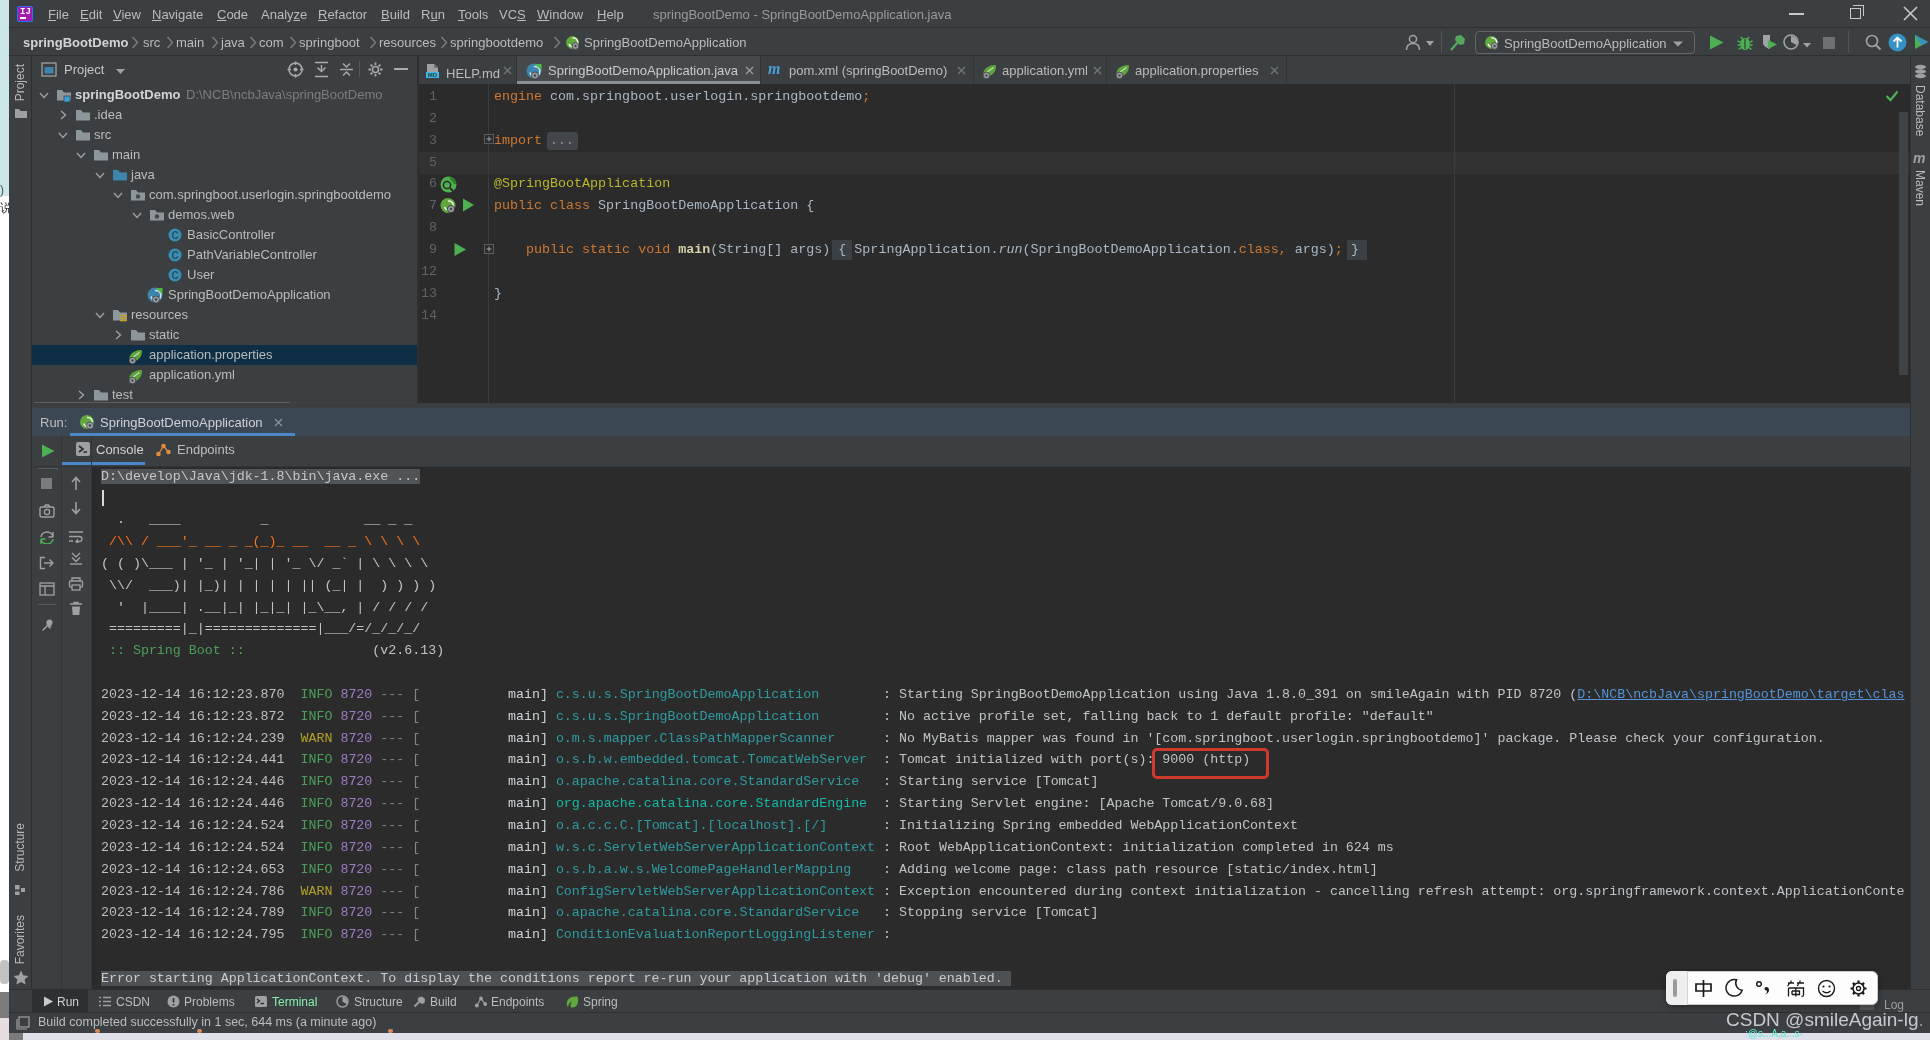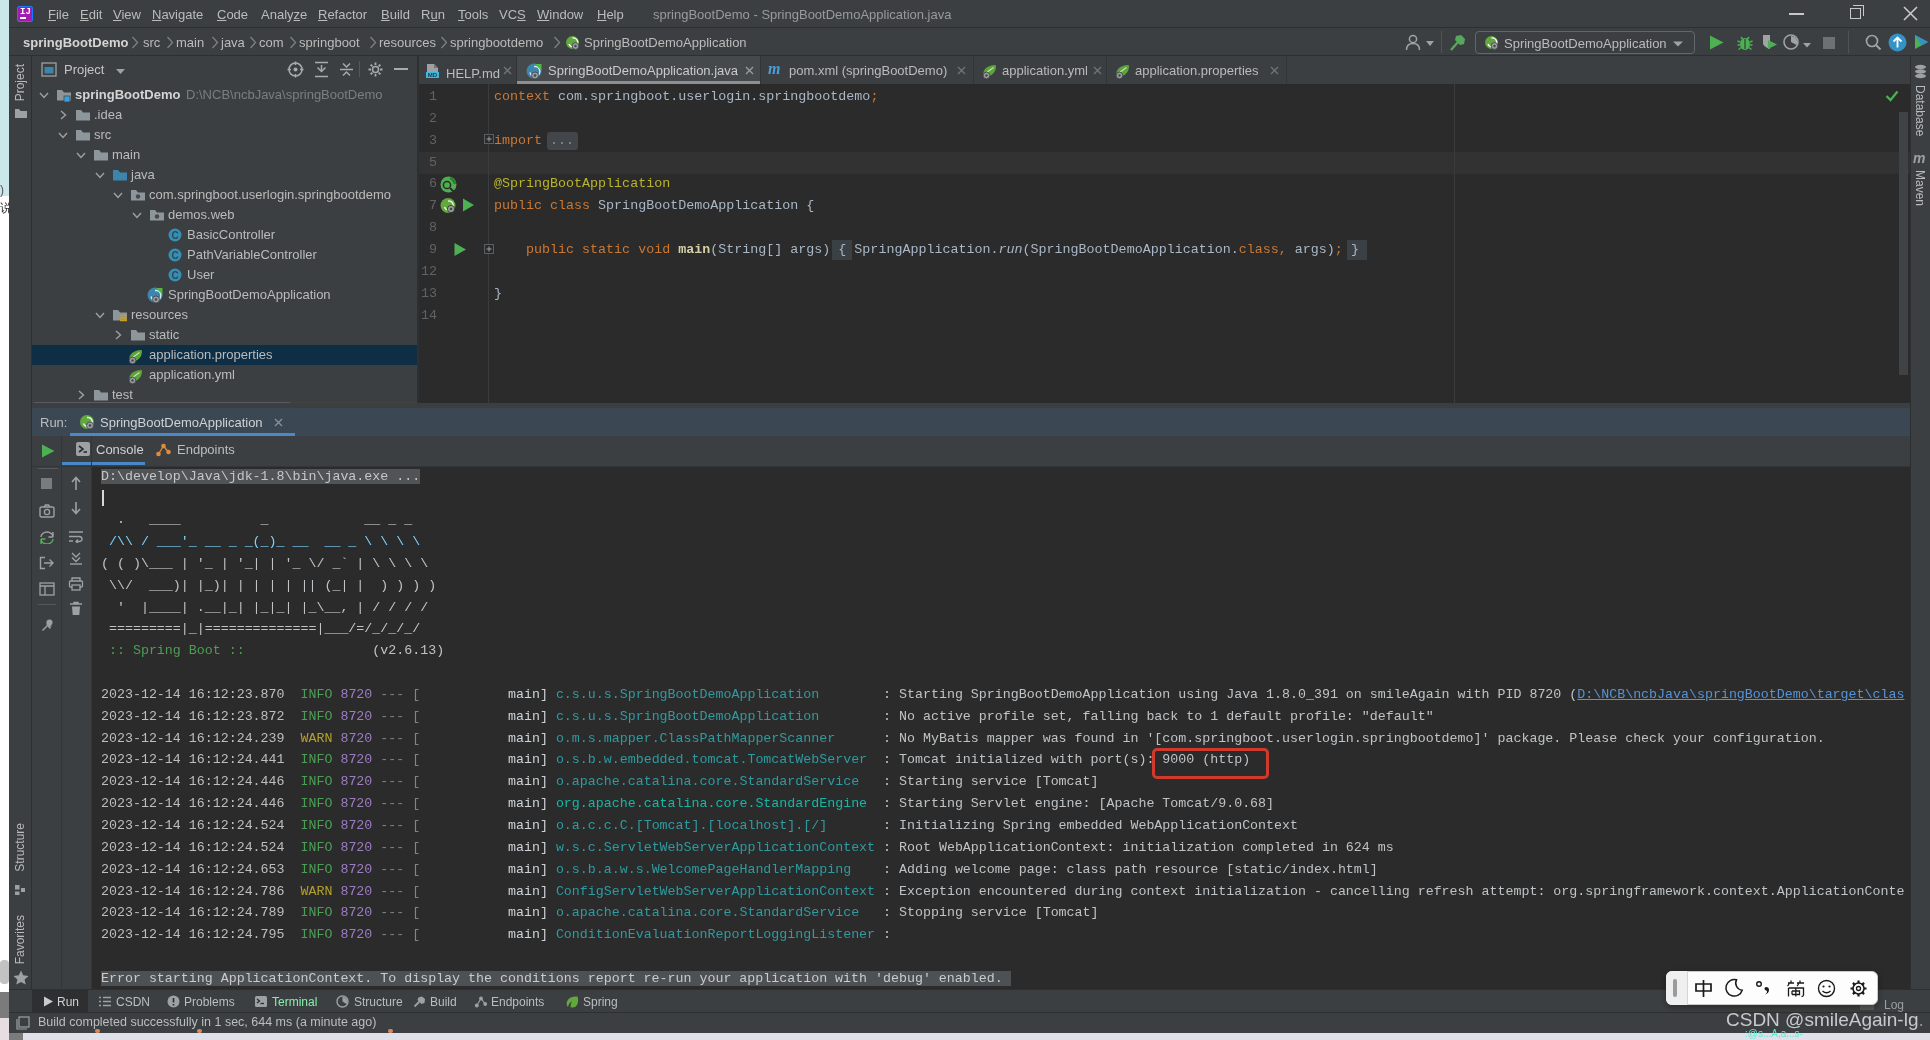--- a/index.html
+++ b/index.html
@@ -405,21 +405,21 @@
     <path d="M2.5 2 L14 8.5 L2.5 15 Z" fill="#4db052"></path>
   </svg>
 <div class="abs" style="left:483.5px;top:134.3px;width:10px;height:10px;background:#2b2b2b;border:1px solid #5a5e60;"></div>
 <svg class="abs" style="left:483.5px;top:134.3px;" width="10" height="10">
     <path d="M2.5 5 L7.5 5 M5 2.5 L5 7.5" stroke="#9da1a4" stroke-width="1"></path>
   </svg>
 <div class="abs" style="left:483.5px;top:243.6px;width:10px;height:10px;background:#2b2b2b;border:1px solid #5a5e60;"></div>
 <svg class="abs" style="left:483.5px;top:243.6px;" width="10" height="10">
     <path d="M2.5 5 L7.5 5 M5 2.5 L5 7.5" stroke="#9da1a4" stroke-width="1"></path>
   </svg>
-<pre class="abs" style="left:494px;top:86.1px;font-size:13.35px;line-height:21.85px;color:#a9b7c6;"><span style="color:#cc7832;">context</span> com.springboot.userlogin.springbootdemo<span style="color:#cc7832;">;</span>
+<pre class="abs" style="left:494px;top:86.1px;font-size:13.35px;line-height:21.85px;color:#a9b7c6;"><span style="color:#cc7832;">engine</span> com.springboot.userlogin.springbootdemo<span style="color:#cc7832;">;</span>
 
 <span style="color:#cc7832;">import</span> <span style="color:#8d9193;">...</span>
 
 <span style="color:#bbb529;">@SpringBootApplication</span>
 <span style="color:#cc7832;">public class</span> SpringBootDemoApplication {
 
     <span style="color:#cc7832;">public static void</span> <span style="color:#d6d0a8;font-weight:bold;">main</span>(String[] args) { SpringApplication.<i>run</i>(SpringBootDemoApplication.<span style="color:#cc7832;">class</span><span style="color:#cc7832;">,</span> args)<span style="color:#cc7832;">;</span> }
 
 }
 </pre>
@@ -513,21 +513,21 @@
     <rect x="4" y="8" width="8" height="5" fill="#3c3f41" stroke="#9da1a4" stroke-width="1.3"></rect>
   </svg>
 <svg class="abs" style="left:69px;top:601px;" width="14" height="15">
     <path d="M1 3 L13 3 M5 3 L5 1.5 L9 1.5 L9 3" stroke="#9da1a4" stroke-width="1.4" fill="none"></path>
     <path d="M3 5.5 L11 5.5 L10.3 14 L3.7 14 Z" fill="#9da1a4"></path>
   </svg>
 <div class="abs" style="left:92px;top:467px;width:1818px;height:522px;overflow:hidden;">
 <pre class="abs" style="left:9px;top:-1.5px;font-size:13.3px;line-height:21.85px;color:#bfc3c6;"><span style="background:#515456;color:#c4c7c9;">D:\develop\Java\jdk-1.8\bin\java.exe ...</span>
 
 <span style="color:#c0c4c7;">  .   ____          _            __ _ _</span>
-<span style="color:#7dd3fc;"> /\\ / ___'_ __ _ _(_)_ __  __ _ \ \ \ \</span>
+<span style="color:#f97316;"> /\\ / ___'_ __ _ _(_)_ __  __ _ \ \ \ \</span>
 <span style="color:#c0c4c7;">( ( )\___ | '_ | '_| | '_ \/ _` | \ \ \ \</span>
 <span style="color:#c0c4c7;"> \\/  ___)| |_)| | | | | || (_| |  ) ) ) )</span>
 <span style="color:#c0c4c7;">  '  |____| .__|_| |_|_| |_\__, | / / / /</span>
 <span style="color:#c0c4c7;"> =========|_|==============|___/=/_/_/_/</span>
 <span style="color:#4c9e55;"> :: Spring Boot ::</span>                <span style="color:#c0c4c7;">(v2.6.13)</span>
 
 <span style="color:#bcbec0;">2023-12-14 16:12:23.870</span> <span style="color:#4c9e55;"> INFO</span> <span style="color:#9d7cc4;">8720</span> <span style="color:#7f8486;">--- [</span>           <span style="color:#ced3d7;">main]</span> <span style="color:#2e9ba1;">c.s.u.s.SpringBootDemoApplication</span>        <span style="color:#bfc3c6;">: Starting SpringBootDemoApplication using Java 1.8.0_391 on smileAgain with PID 8720 (<span style="color:#5693d6;text-decoration:underline;">D:\NCB\ncbJava\springBootDemo\target\clas</span></span>
 <span style="color:#bcbec0;">2023-12-14 16:12:23.872</span> <span style="color:#4c9e55;"> INFO</span> <span style="color:#9d7cc4;">8720</span> <span style="color:#7f8486;">--- [</span>           <span style="color:#ced3d7;">main]</span> <span style="color:#2e9ba1;">c.s.u.s.SpringBootDemoApplication</span>        <span style="color:#bfc3c6;">: No active profile set, falling back to 1 default profile: "default"</span>
 <span style="color:#bcbec0;">2023-12-14 16:12:24.239</span> <span style="color:#b3a029;"> WARN</span> <span style="color:#9d7cc4;">8720</span> <span style="color:#7f8486;">--- [</span>           <span style="color:#ced3d7;">main]</span> <span style="color:#2e9ba1;">o.m.s.mapper.ClassPathMapperScanner</span>      <span style="color:#bfc3c6;">: No MyBatis mapper was found in '[com.springboot.userlogin.springbootdemo]' package. Please check your configuration.</span>
 <span style="color:#bcbec0;">2023-12-14 16:12:24.441</span> <span style="color:#4c9e55;"> INFO</span> <span style="color:#9d7cc4;">8720</span> <span style="color:#7f8486;">--- [</span>           <span style="color:#ced3d7;">main]</span> <span style="color:#2e9ba1;">o.s.b.w.embedded.tomcat.TomcatWebServer</span>  <span style="color:#bfc3c6;">: Tomcat initialized with port(s): 9000 (http)</span>

